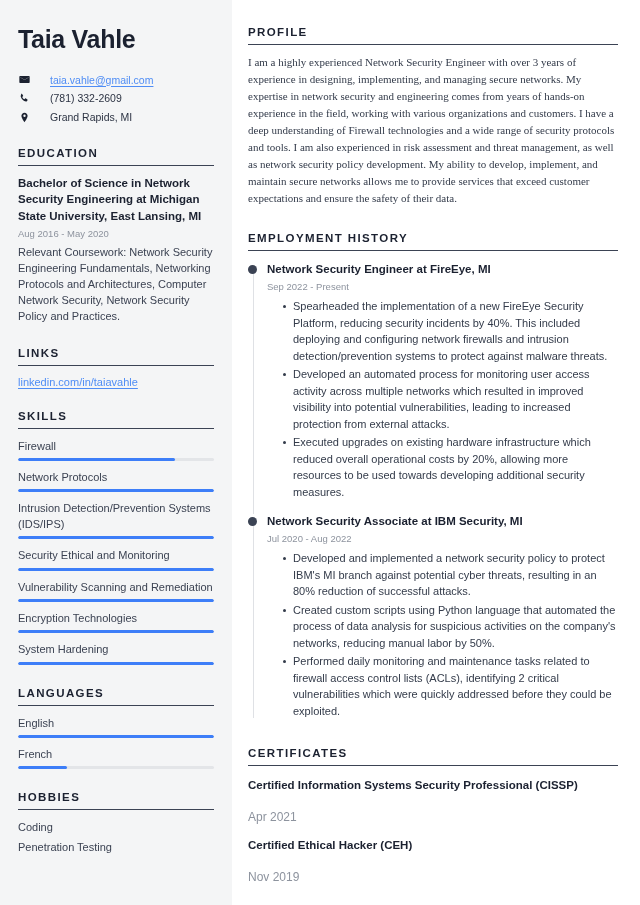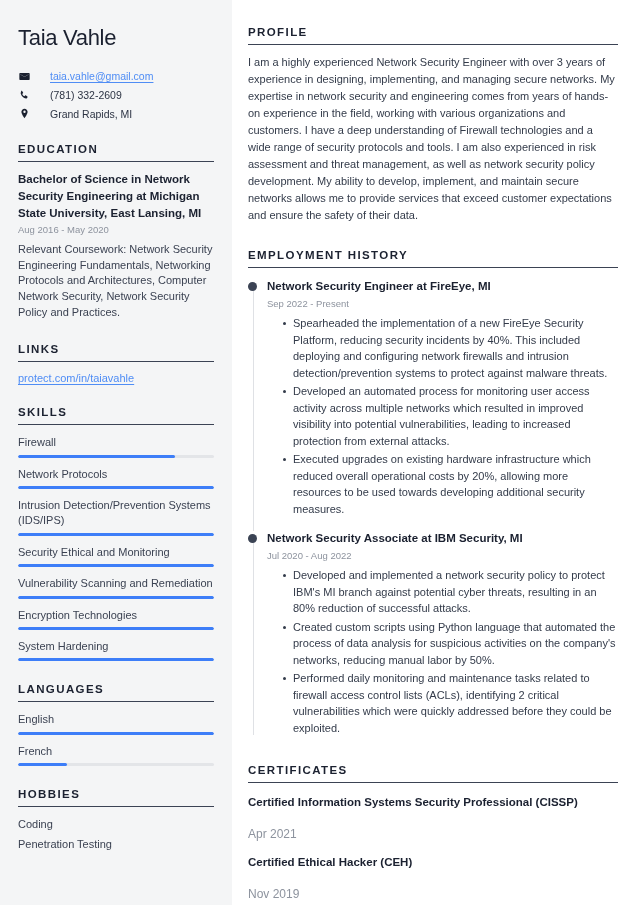--- a/index.html
+++ b/index.html
@@ -23,22 +23,22 @@
 
   
   .sidebar {
     width: 232px;
     flex: 0 0 232px;
     background: #f4f5f6;
     padding: 26px 18px 10px 18px;
   }
 
   .name {
-    font-size: 22px;
-    font-weight: 400;
+    font-size: 25px;
+    font-weight: 700;
     color: #1b2130;
     letter-spacing: -0.3px;
     line-height: 1.1;
   }
 
   .job-title {
     font-size: 13.5px;
     color: #464f5e;
     margin-top: 4px;
     line-height: 1.3;
@@ -154,20 +154,21 @@
 
   .main .sec { margin-top: 25px; }
   .main .sec:first-child { margin-top: 0; }
 
   .profile-text {
     font-size: 11px;
     color: #333b4a;
     line-height: 1.55;
     padding-top: 9px;
     text-align: left;
+    font-family: Liberation Serif, serif;
   }
 
   
   .timeline { position: relative; padding-top: 11px; }
 
   .job {
     position: relative;
     padding-left: 19px;
     padding-bottom: 3px;
   }
@@ -290,21 +291,21 @@
       <div class="sec-body">
         <div class="edu-degree">Bachelor of Science in Network Security Engineering at Michigan State University, East Lansing, MI</div>
         <div class="edu-date">Aug 2016 - May 2020</div>
         <div class="edu-desc">Relevant Coursework: Network Security Engineering Fundamentals, Networking Protocols and Architectures, Computer Network Security, Network Security Policy and Practices.</div>
       </div>
     </section>
 
     <section class="sec">
       <div class="sec-title">LINKS</div>
       <div class="links-body">
-        <a href="#" class="link-text">protect.com/in/taiavahle</a>
+        <a href="#" class="link-text">linkedin.com/in/taiavahle</a>
       </div>
     </section>
 
     <section class="sec">
       <div class="sec-title">SKILLS</div>
       <div>
         <div class="bar-item">
           <div class="bar-label">Firewall</div>
           <div class="bar-track">
               <div class="bar-fill" style="width: 80%; background: rgb(61, 126, 248);"></div>

